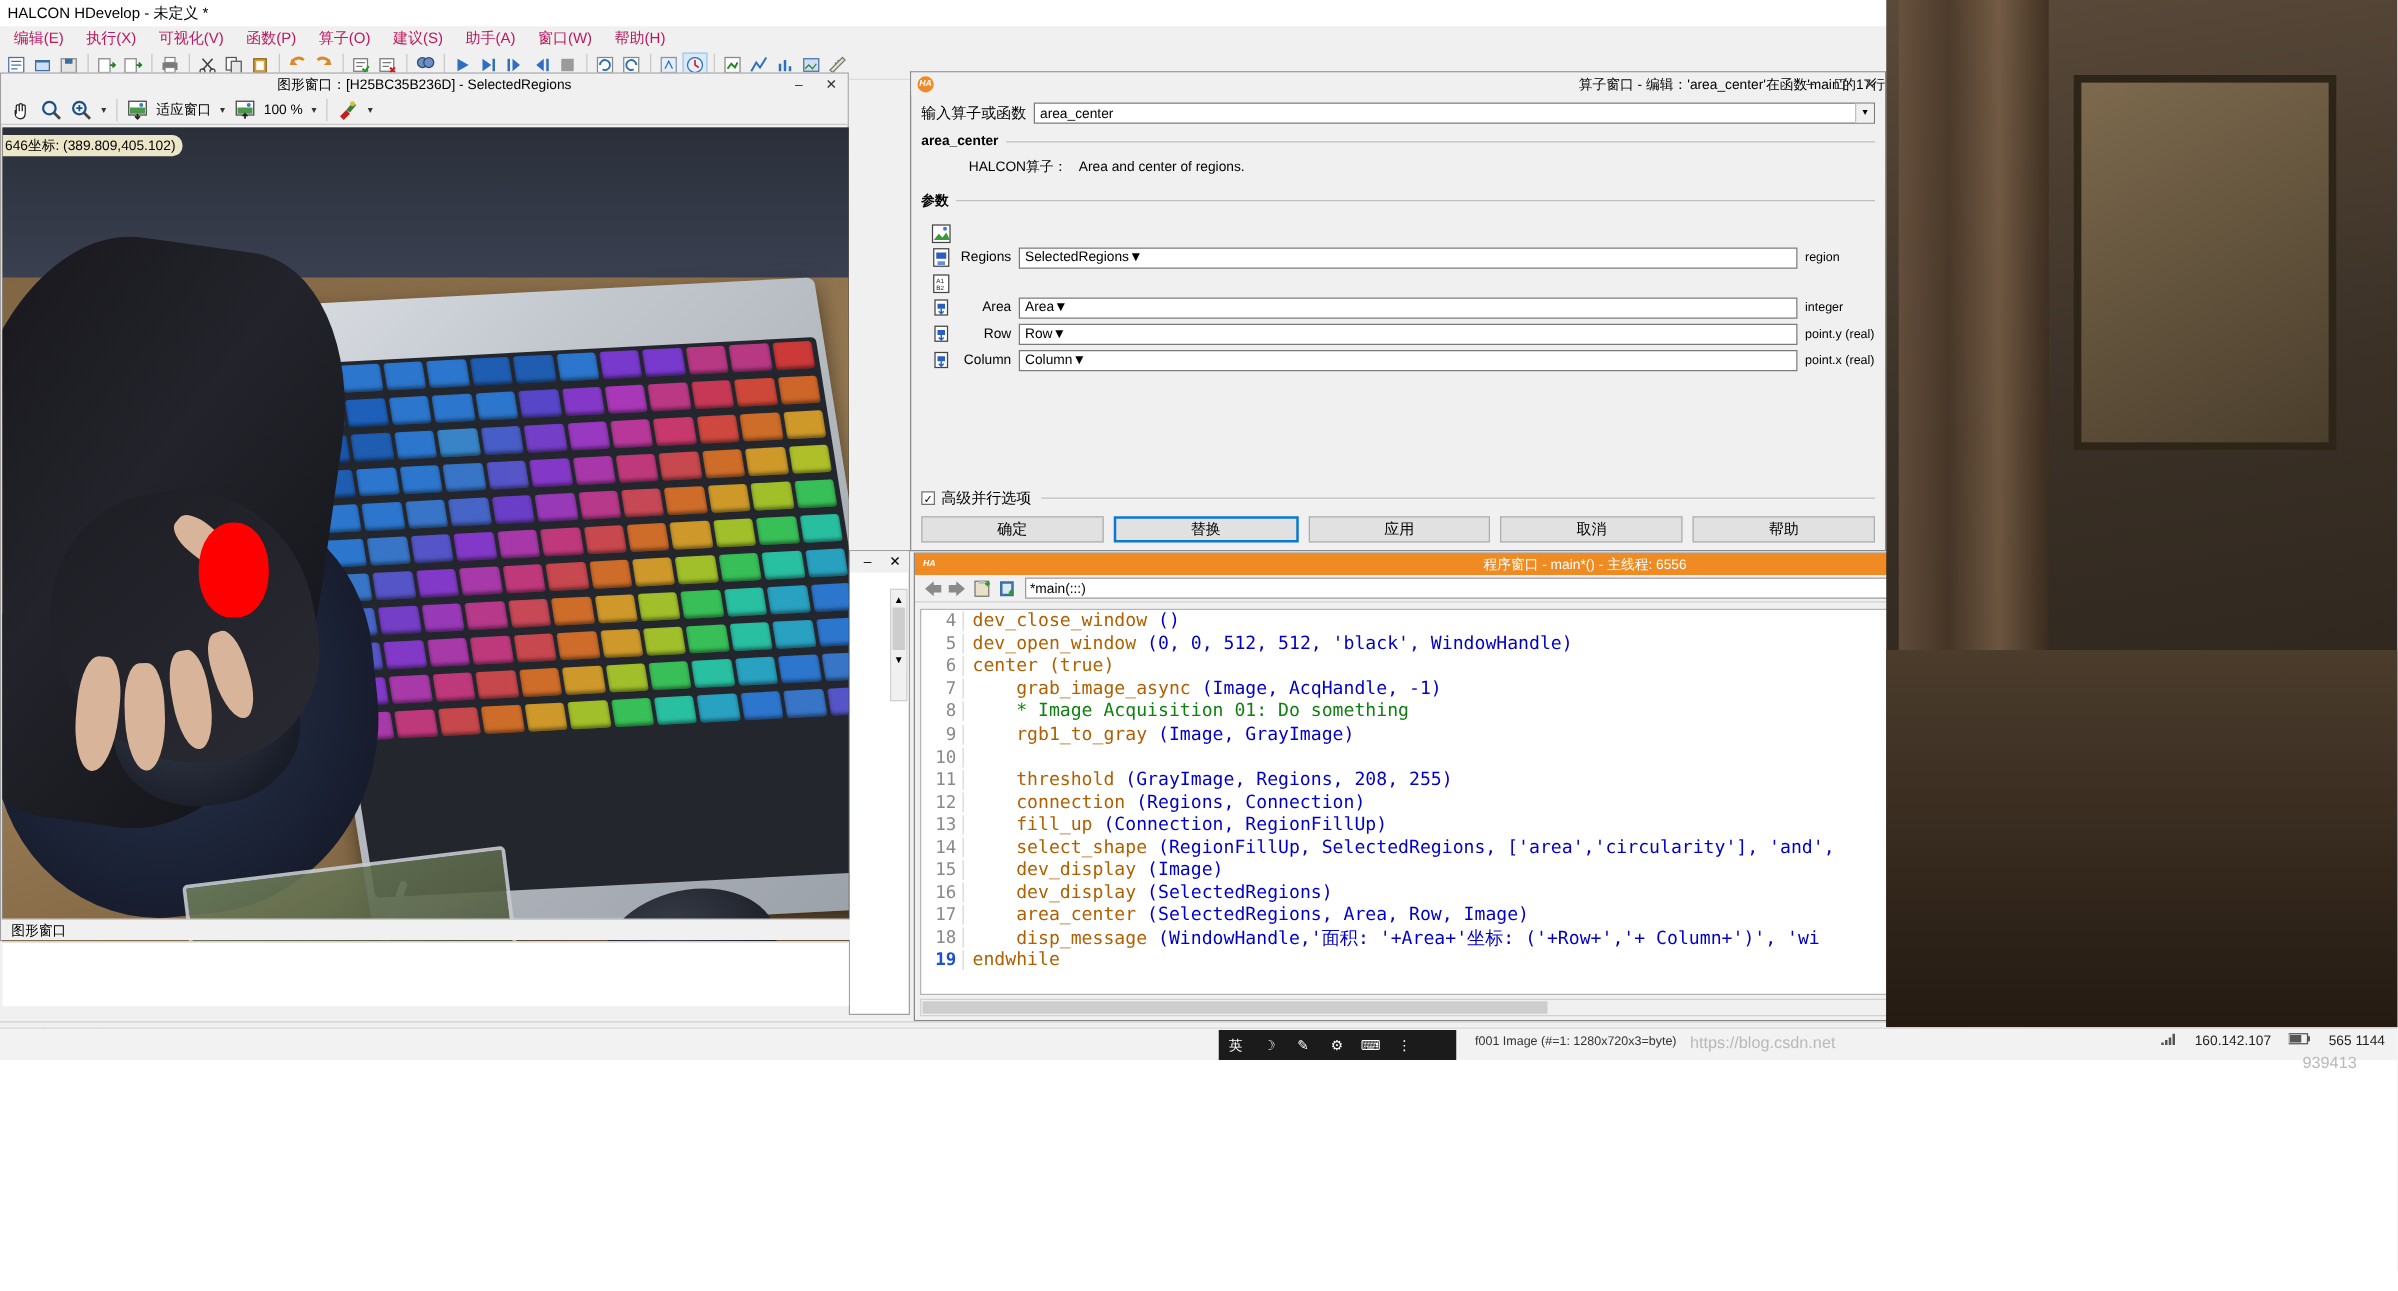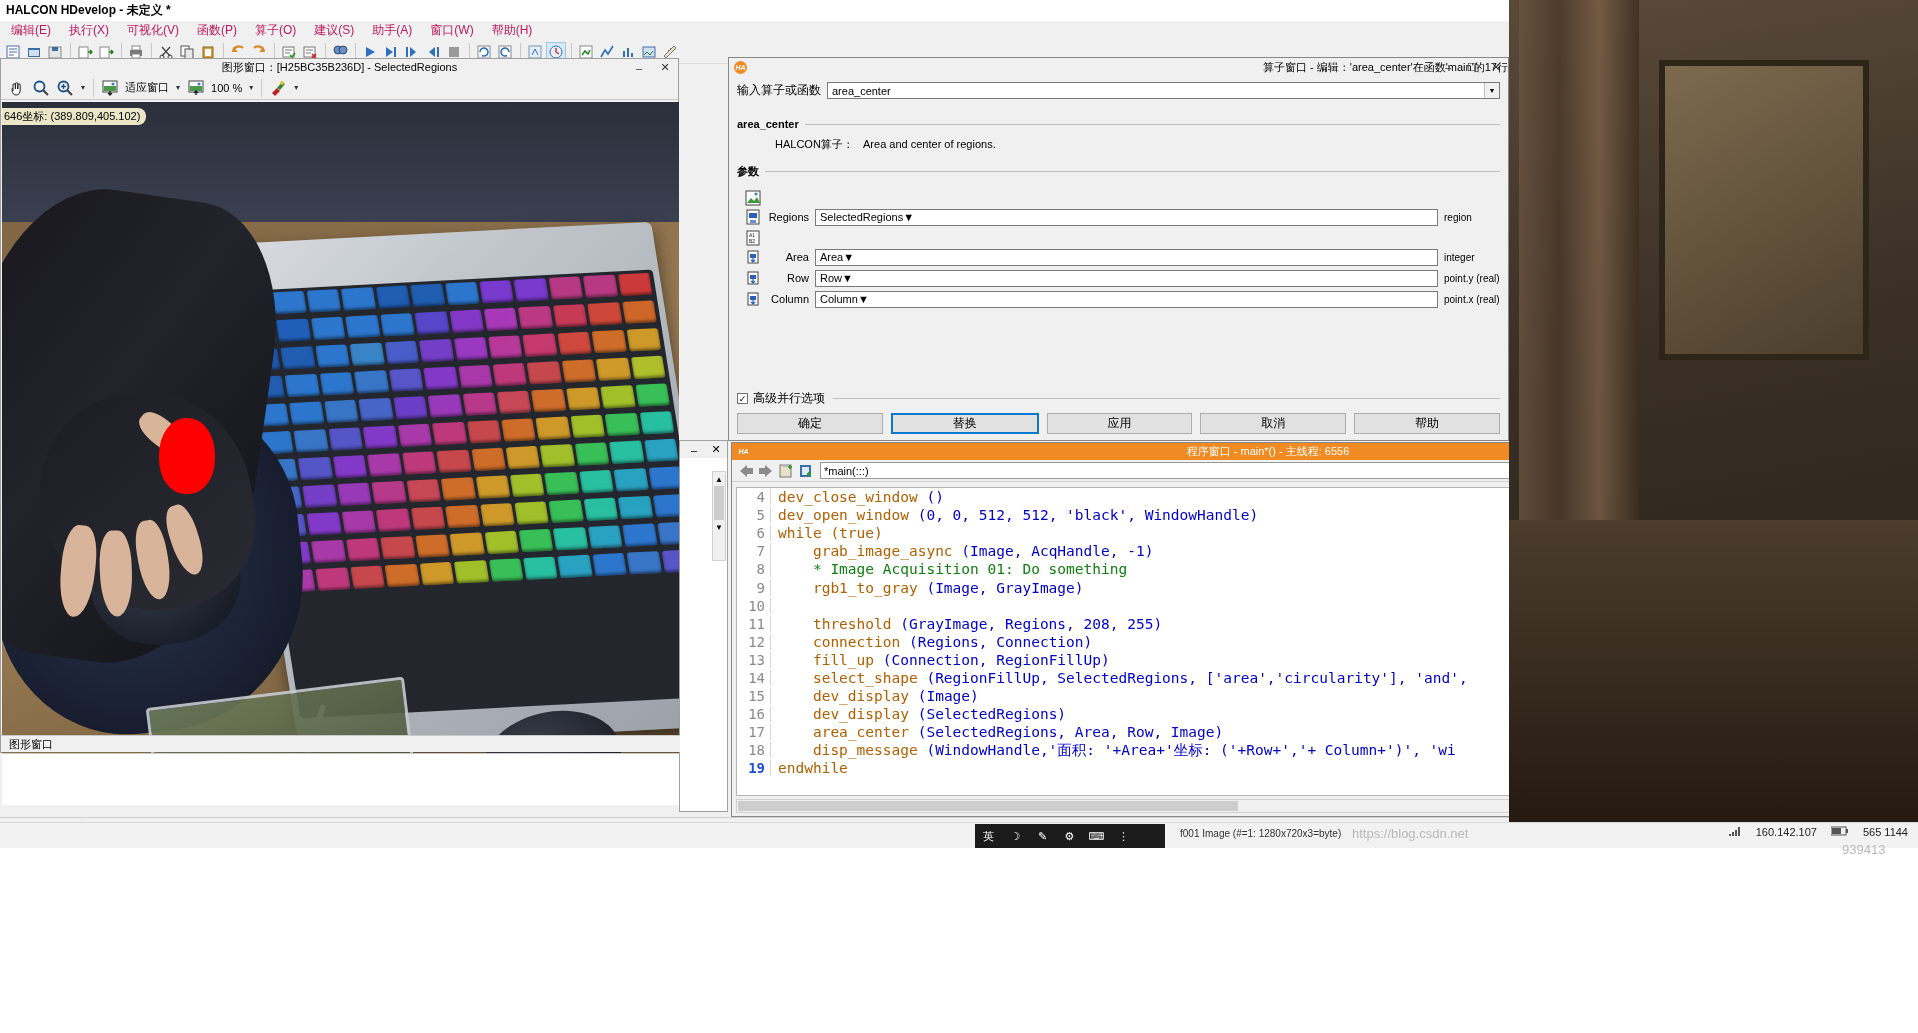--- a/index.html
+++ b/index.html
@@ -12,21 +12,21 @@
     overflow:hidden;
     position:relative;
   }
 
   
   #app { position:absolute; inset:0; background:#f0f0f0; }
 
   
   .titlebar {
     height:21px; background:#ffffff; display:flex; align-items:center;
-    padding-left:6px; font-size:12px; color:#000; position:relative;font-weight:bold;
+    padding-left:6px; font-size:12px; color:#000; position:relative;
   }
   .win-btns { position:absolute; right:0; top:0; height:21px; display:flex; }
   .win-btn { width:46px; height:21px; display:flex; align-items:center; justify-content:center;
              font-size:13px; color:#222; }
 
   
   .menubar { height:19px; background:#f0f0f0; display:flex; align-items:center;
              padding-left:2px; font-size:12px; }
   .menubar .mi { padding:2px 9px; color:#be185d; white-space:nowrap; }
 
@@ -130,21 +130,21 @@
              color:#fff; font-size:7px; font-weight:bold; display:flex;
              align-items:center; justify-content:center; margin-left:5px;
              font-style:italic; }
   .op-title .tt { position:absolute; left:0; right:0; text-align:right;
                   font-size:11px; color:#000; }
   .op-wb { position:absolute; right:0; top:0; display:flex; }
   .op-wb div { width:24px; height:18px; display:flex; align-items:center;
                justify-content:center; font-size:11px; color:#333; }
 
   .op-body { padding:6px 8px 0 8px; }
-  .row-input { display:flex; align-items:center; margin-bottom:19px; }
+  .row-input { display:flex; align-items:center; margin-bottom:8px; }
   .row-input label { font-size:12px; margin-right:6px; }
   .combo { flex:1; height:17px; background:#fff; border:1px solid #7a7a7a;
            display:flex; align-items:center; position:relative; font-size:11px;
            padding-left:4px; }
   .combo .arrowbox { position:absolute; right:0; top:0; bottom:0; width:15px;
                      background:#f0f0f0; border-left:1px solid #c0c0c0;
                      display:flex; align-items:center; justify-content:center;
                      font-size:7px; }
   .grp { margin-top:4px; }
   .grp-hd { display:flex; align-items:center; font-size:11px; font-weight:bold; }
@@ -918,21 +918,21 @@
             <circle cx="9" cy="8" r="1.3" fill="#555"></circle>
             <circle cx="9" cy="12" r="1.3" fill="#555"></circle>
           </svg>
         </div>
     </div>
 
     <div id="codearea">
       <div class="code-main" id="code-main">
           <div class="cline"><div class="gut">4</div><div class="ctext"><span class="kw">dev_close_window </span><span class="op">()</span></div></div>
           <div class="cline"><div class="gut">5</div><div class="ctext"><span class="kw">dev_open_window </span><span class="op">(0, 0, 512, 512, 'black', WindowHandle)</span></div></div>
-          <div class="cline"><div class="gut">6</div><div class="ctext"><span class="kw">while (true)</span></div></div>
+          <div class="cline"><div class="gut">6</div><div class="ctext"><span class="kw">center (true)</span></div></div>
           <div class="cline"><div class="gut">7</div><div class="ctext"><span class="kw">    grab_image_async </span><span class="op">(Image, AcqHandle, -1)</span></div></div>
           <div class="cline"><div class="gut">8</div><div class="ctext"><span class="cm">    * Image Acquisition 01: Do something</span></div></div>
           <div class="cline"><div class="gut">9</div><div class="ctext"><span class="kw">    rgb1_to_gray </span><span class="op">(Image, GrayImage)</span></div></div>
           <div class="cline"><div class="gut">10</div><div class="ctext">    </div></div>
           <div class="cline"><div class="gut">11</div><div class="ctext"><span class="kw">    threshold </span><span class="op">(GrayImage, Regions, 208, 255)</span></div></div>
           <div class="cline"><div class="gut">12</div><div class="ctext"><span class="kw">    connection </span><span class="op">(Regions, Connection)</span></div></div>
           <div class="cline"><div class="gut">13</div><div class="ctext"><span class="kw">    fill_up </span><span class="op">(Connection, RegionFillUp)</span></div></div>
           <div class="cline"><div class="gut">14</div><div class="ctext"><span class="kw">    select_shape </span><span class="op">(RegionFillUp, SelectedRegions, ['area','circularity'], 'and',</span></div></div>
           <div class="cline"><div class="gut">15</div><div class="ctext"><span class="kw">    dev_display </span><span class="op">(Image)</span></div></div>
           <div class="cline"><div class="gut">16</div><div class="ctext"><span class="kw">    dev_display </span><span class="op">(SelectedRegions)</span></div></div>

